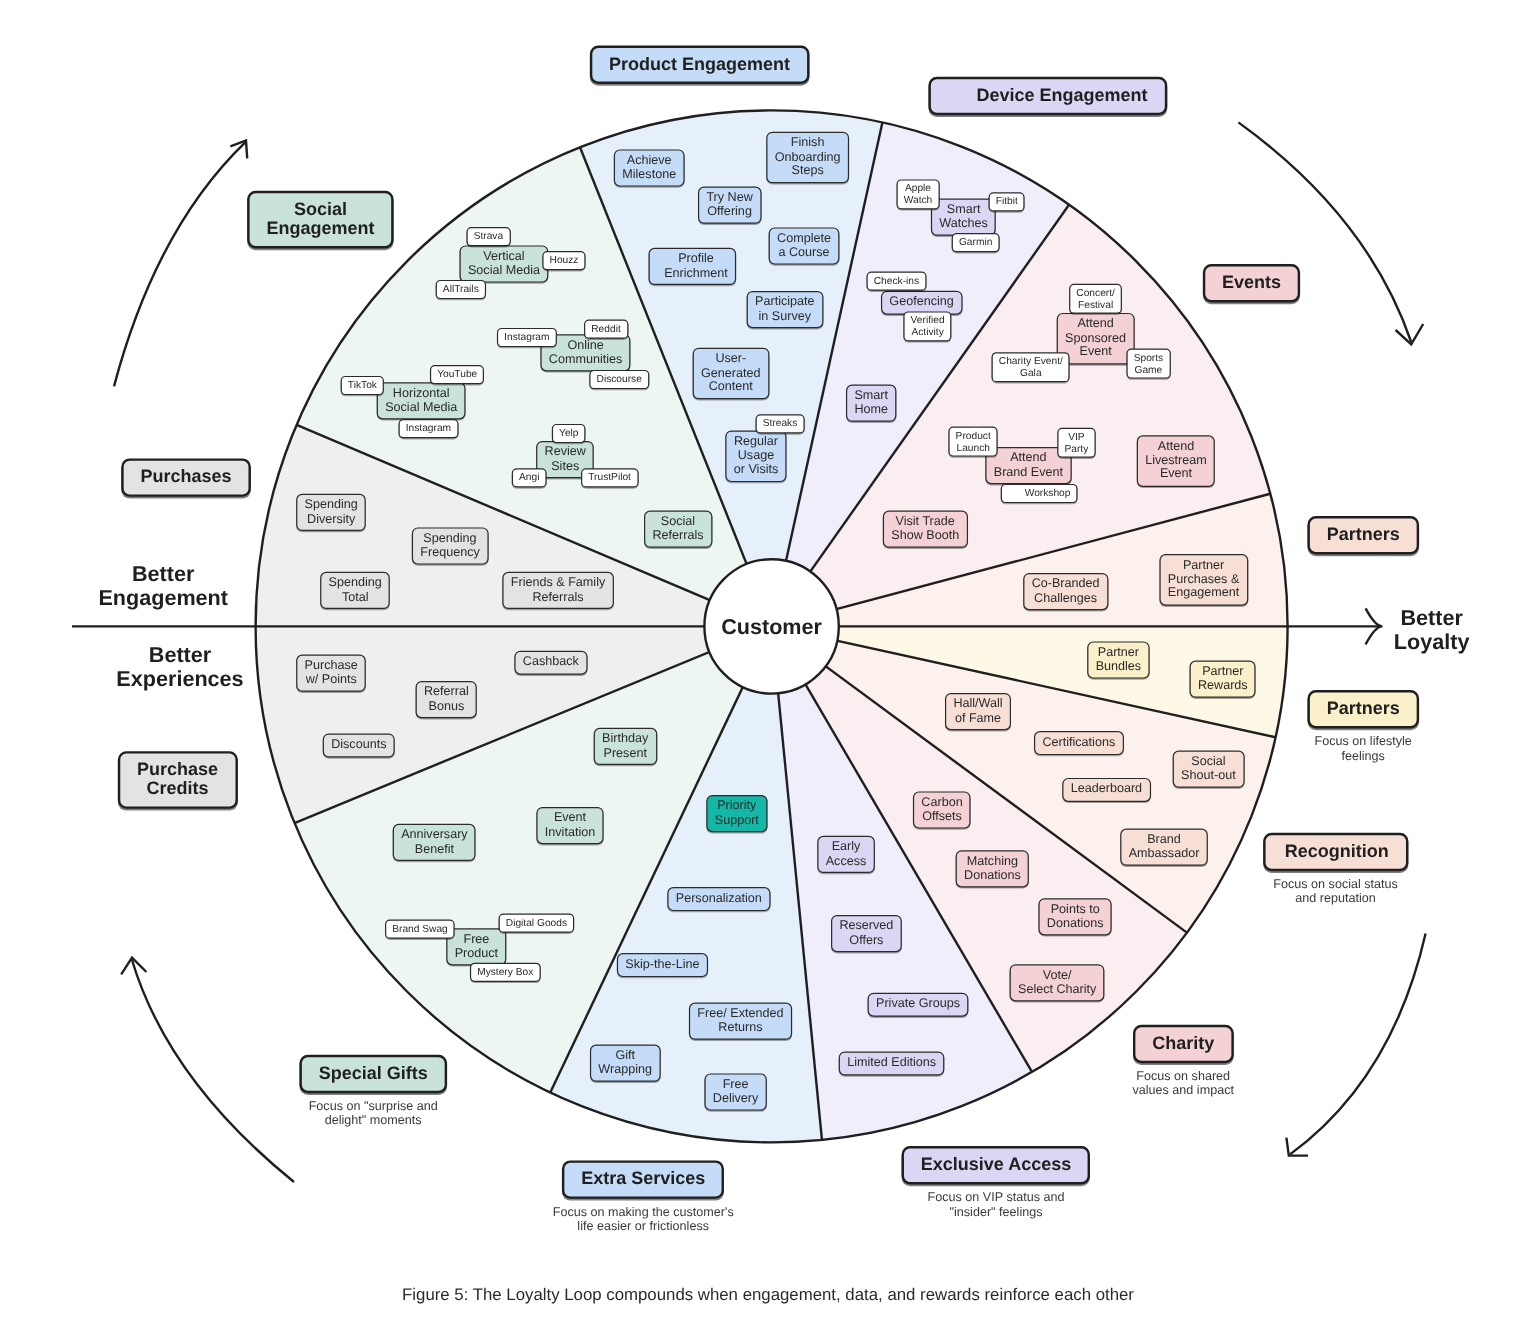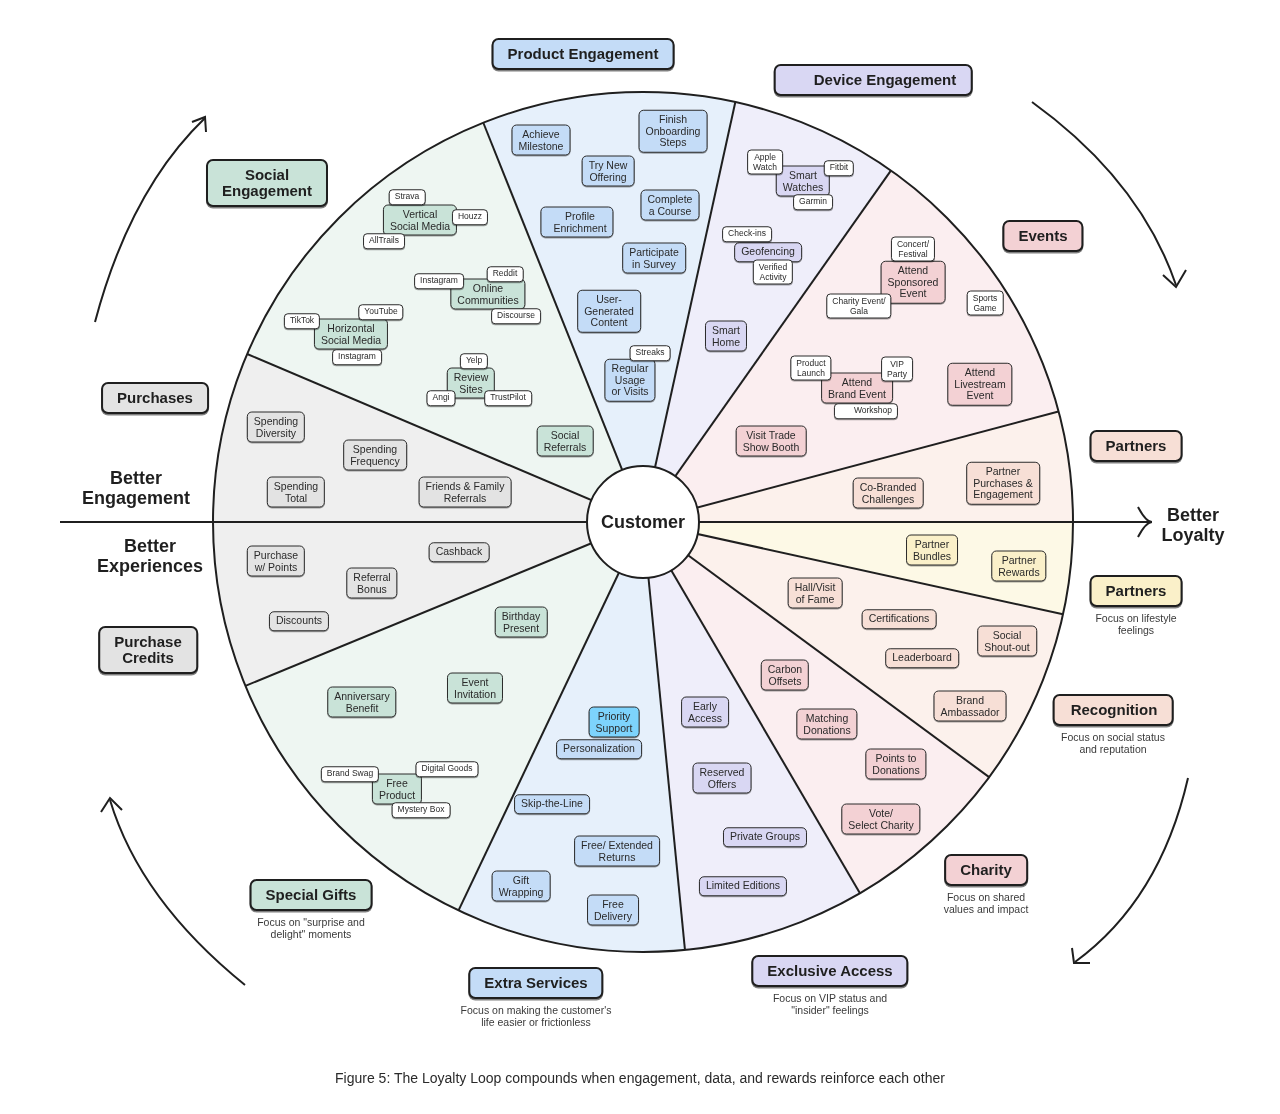--- a/index.html
+++ b/index.html
@@ -147,21 +147,21 @@
 Brand Event</div>
     <div class="node" style="left: 980px; top: 384px; background: rgb(243, 209, 212);">Attend
 Livestream
 Event</div>
     <div class="node" style="left: 771px; top: 441px; background: rgb(243, 209, 212);">Visit Trade
 Show Booth</div>
     <div class="tag" style="left: 913px; top: 249px;">Concert/
 Festival</div>
     <div class="tag" style="left: 859px; top: 306px;">Charity Event/
 Gala</div>
-    <div class="tag" style="left: 957px; top: 303px; margin-left: 28px;">Sports
+    <div class="tag" style="left: 957px; top: 303px;">Sports
 Game</div>
     <div class="tag" style="left: 811px; top: 368px;">Product
 Launch</div>
     <div class="tag" style="left: 897px; top: 369px;">VIP
 Party</div>
     <div class="tag" style="left: 866px; top: 411px; padding-left: 19px;">Workshop</div>
     <div class="node" style="left: 888px; top: 493px; background: rgb(247, 223, 214);">Co-Branded
 Challenges</div>
     <div class="node" style="left: 1003px; top: 483px; background: rgb(247, 223, 214);">Partner
 Purchases &amp;
@@ -177,21 +177,21 @@
     <div class="node" style="left: 296px; top: 492px; background: rgb(227, 227, 227);">Spending
 Total</div>
     <div class="node" style="left: 465px; top: 492px; background: rgb(227, 227, 227);">Friends &amp; Family
 Referrals</div>
     <div class="node" style="left: 276px; top: 561px; background: rgb(227, 227, 227);">Purchase
 w/ Points</div>
     <div class="node" style="left: 459px; top: 552px; background: rgb(227, 227, 227);">Cashback</div>
     <div class="node" style="left: 372px; top: 583px; background: rgb(227, 227, 227);">Referral
 Bonus</div>
     <div class="node" style="left: 299px; top: 621px; background: rgb(227, 227, 227);">Discounts</div>
-    <div class="node" style="left: 815px; top: 593px; background: rgb(247, 223, 214);">Hall/Visit
+    <div class="node" style="left: 815px; top: 593px; background: rgb(247, 223, 214);">Hall/Wall
 of Fame</div>
     <div class="node" style="left: 899px; top: 619px; background: rgb(247, 223, 214);">Certifications</div>
     <div class="node" style="left: 1007px; top: 641px; background: rgb(247, 223, 214);">Social
 Shout-out</div>
     <div class="node" style="left: 922px; top: 658px; background: rgb(247, 223, 214);">Leaderboard</div>
     <div class="node" style="left: 970px; top: 706px; background: rgb(247, 223, 214);">Brand
 Ambassador</div>
     <div class="node" style="left: 785px; top: 675px; background: rgb(243, 209, 212);">Carbon
 Offsets</div>
     <div class="node" style="left: 827px; top: 724px; background: rgb(243, 209, 212);">Matching
@@ -199,21 +199,21 @@
     <div class="node" style="left: 896px; top: 764px; background: rgb(243, 209, 212);">Points to
 Donations</div>
     <div class="node" style="left: 881px; top: 819px; background: rgb(243, 209, 212);">Vote/
 Select Charity</div>
     <div class="node" style="left: 705px; top: 712px; background: rgb(217, 215, 243);">Early
 Access</div>
     <div class="node" style="left: 722px; top: 778px; background: rgb(217, 215, 243);">Reserved
 Offers</div>
     <div class="node" style="left: 765px; top: 837px; background: rgb(217, 215, 243);">Private Groups</div>
     <div class="node" style="left: 743px; top: 886px; background: rgb(217, 215, 243);">Limited Editions</div>
-    <div class="node" style="left: 614px; top: 678px; background: #7dd3fc; margin-top: 44px;">Priority
+    <div class="node" style="left: 614px; top: 678px; background: #14b8a6;">Priority
 Support</div>
     <div class="node" style="left: 599px; top: 749px; background: rgb(196, 220, 247);">Personalization</div>
     <div class="node" style="left: 552px; top: 804px; background: rgb(196, 220, 247);">Skip-the-Line</div>
     <div class="node" style="left: 617px; top: 851px; background: rgb(196, 220, 247);">Free/ Extended
 Returns</div>
     <div class="node" style="left: 521px; top: 886px; background: rgb(196, 220, 247);">Gift
 Wrapping</div>
     <div class="node" style="left: 613px; top: 910px; background: rgb(196, 220, 247);">Free
 Delivery</div>
     <div class="node" style="left: 521px; top: 622px; background: rgb(201, 227, 216);">Birthday

